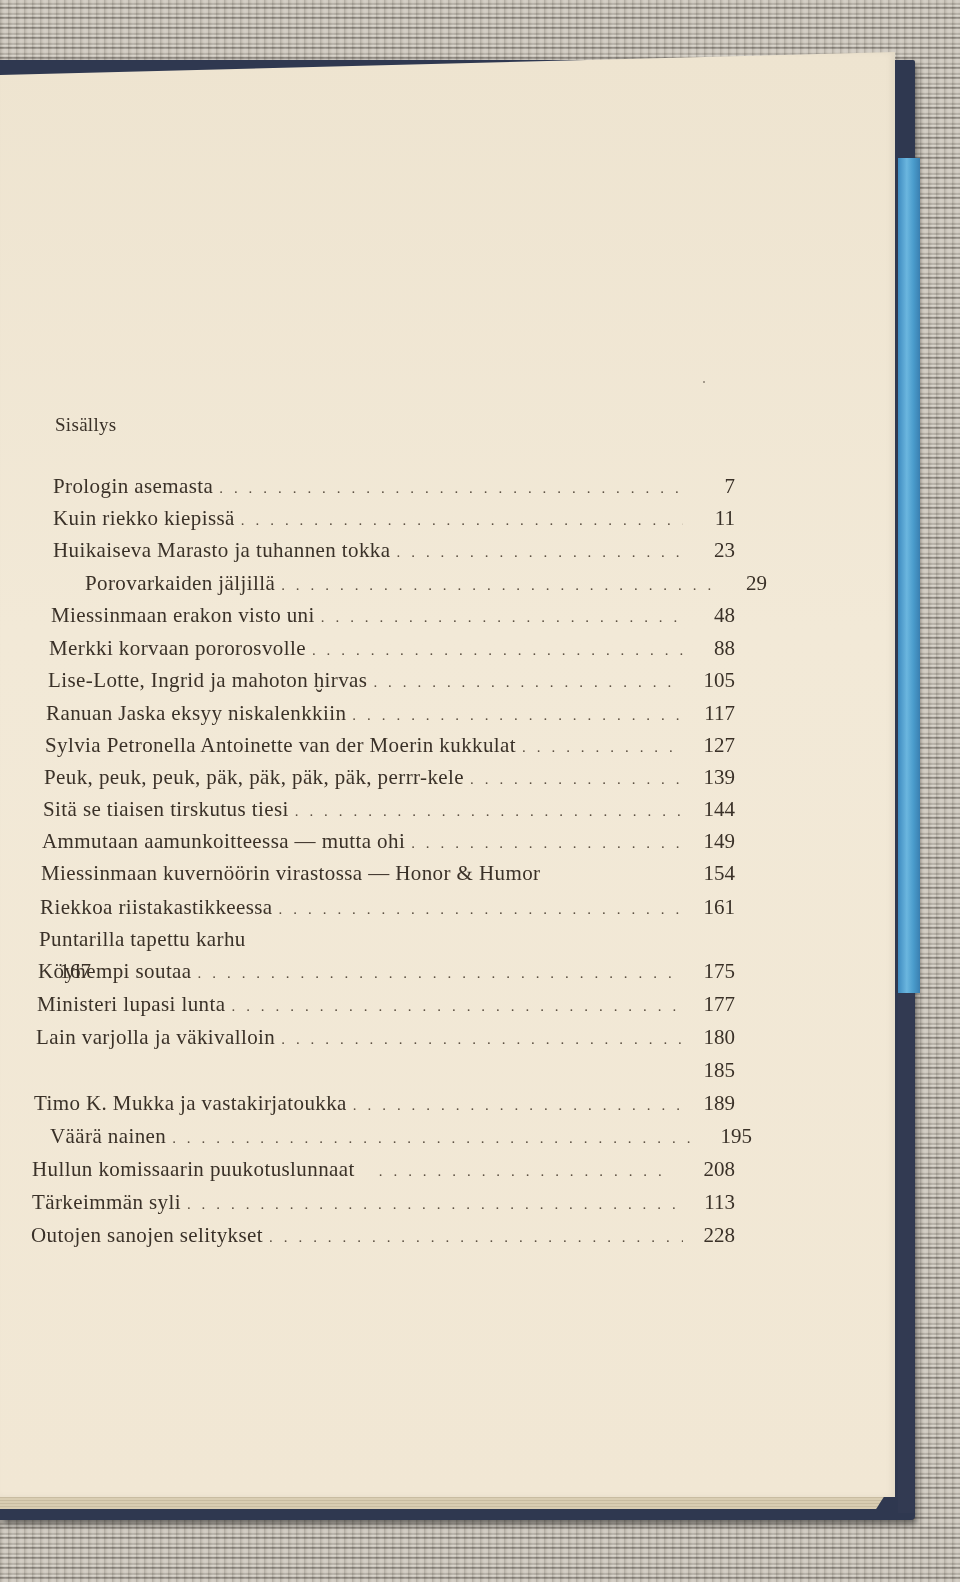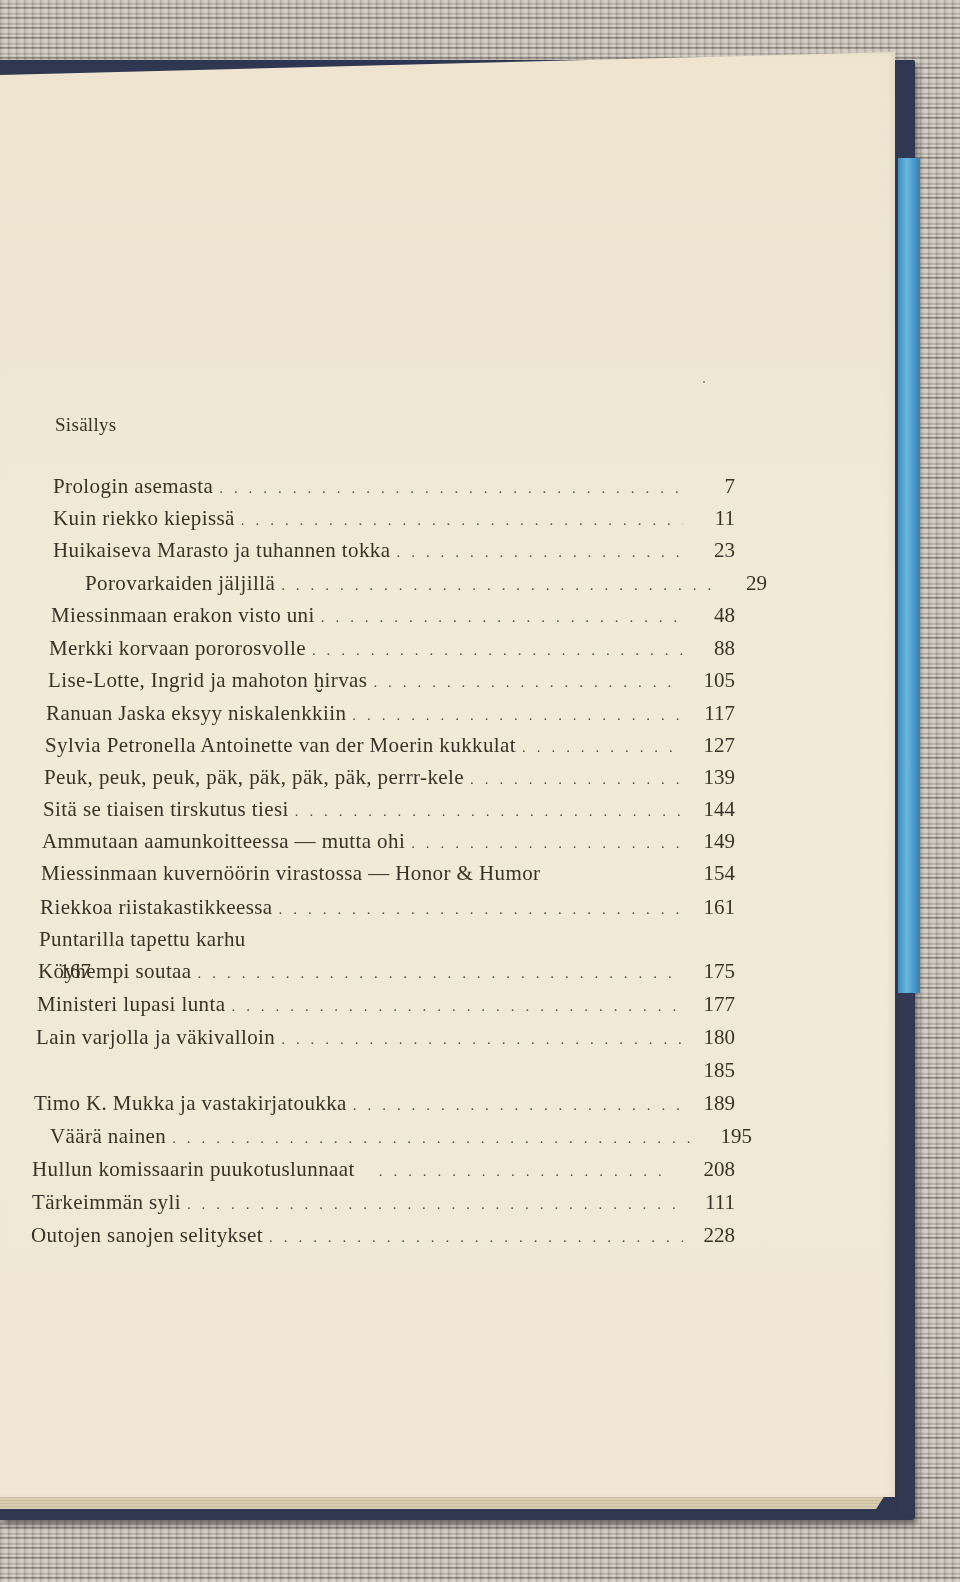--- a/index.html
+++ b/index.html
@@ -184,20 +184,20 @@
       <span class="page-num">195</span>
     </div>
     <div class="toc-entry" style="left: 32px; width: 703px; top: 683px; gap: 18px;">
       <span class="label">Hullun komissaarin puukotuslunnaat</span>
       <span class="leader"></span>
       <span class="page-num">208</span>
     </div>
     <div class="toc-entry" style="left: 32px; width: 703px; top: 716px;">
       <span class="label">Tärkeimmän syli</span>
       <span class="leader"></span>
-      <span class="page-num">111</span>
+      <span class="page-num">113</span>
     </div>
     <div class="toc-entry" style="left: 31px; width: 704px; top: 749px;">
       <span class="label">Outojen sanojen selitykset</span>
       <span class="leader"></span>
       <span class="page-num">228</span>
     </div>
   </div>
 
 </body></html>

